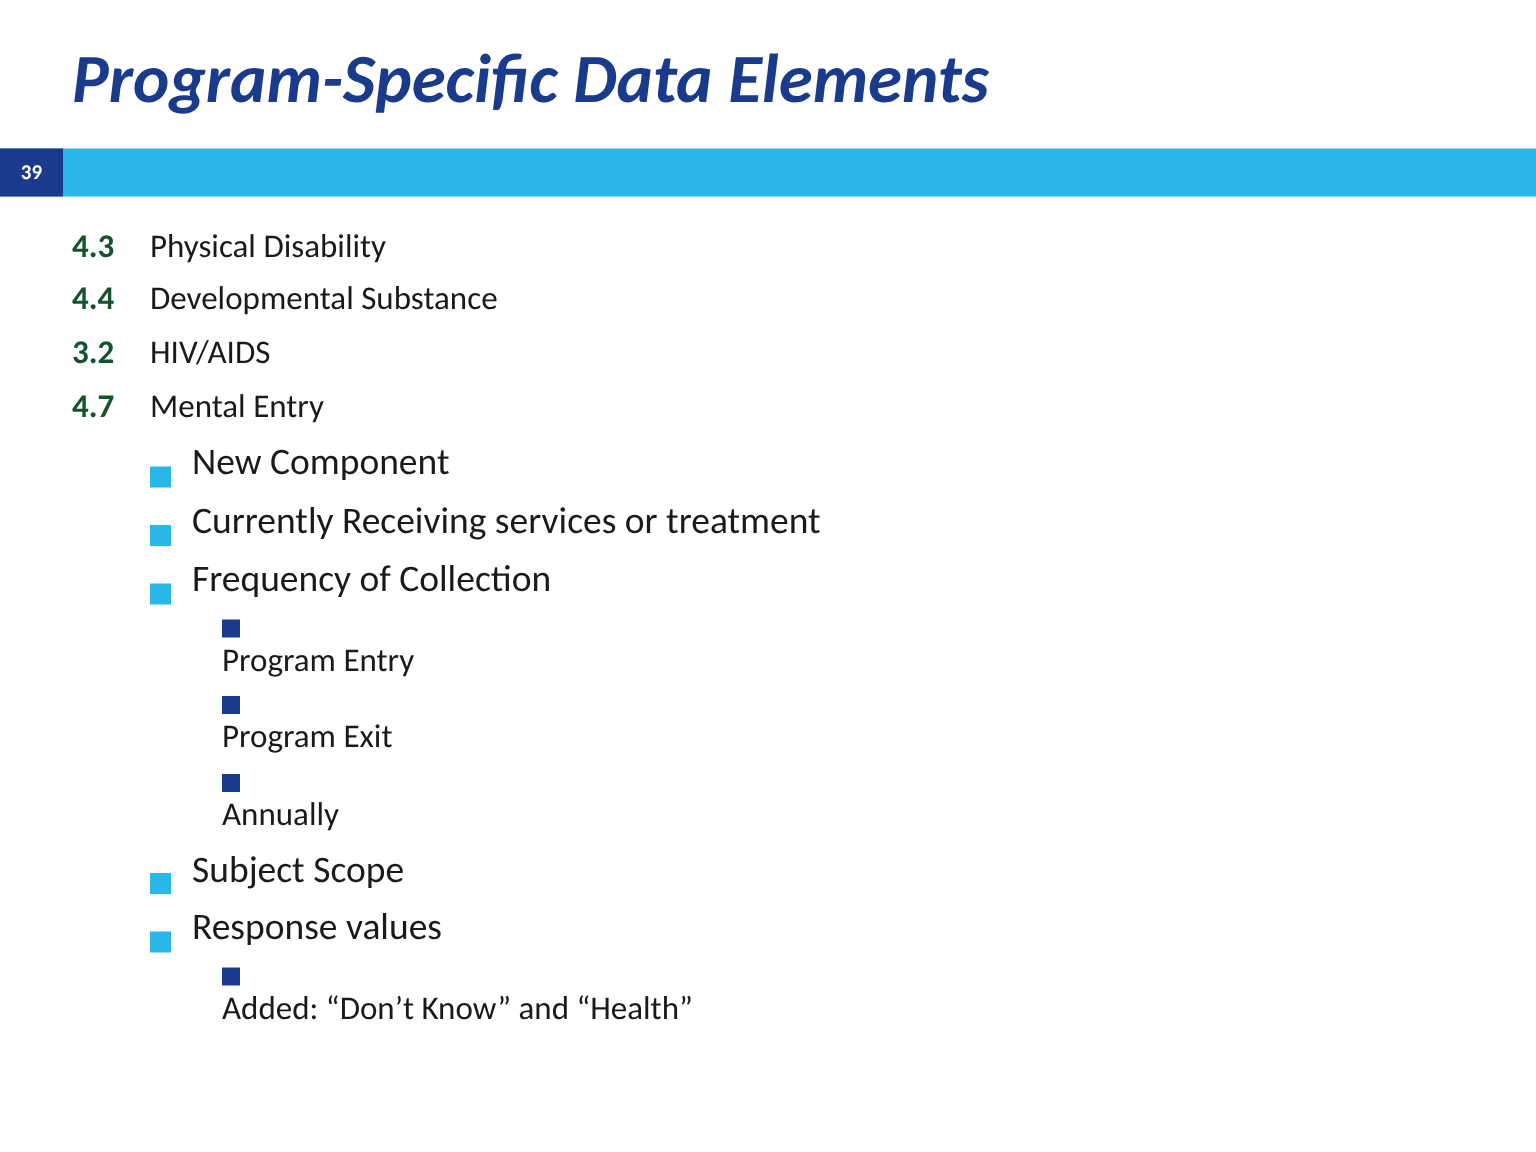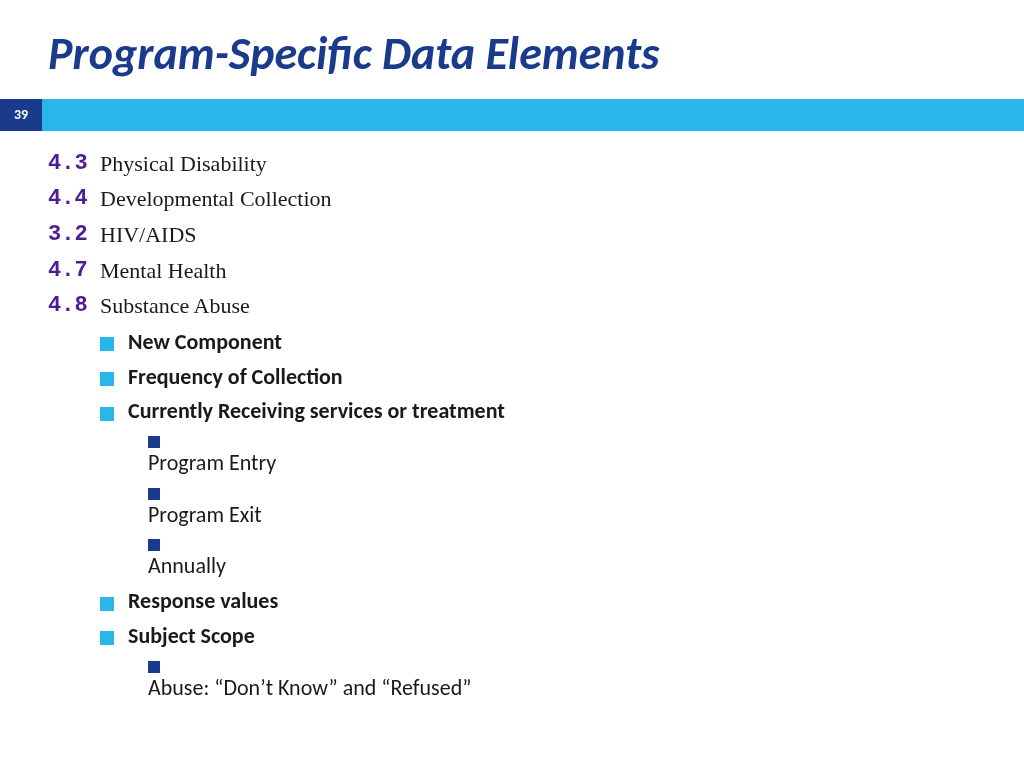--- a/index.html
+++ b/index.html
@@ -60,42 +60,39 @@
     .list-item {
       font-size: 22px;
       color: #1a1a1a;
       margin-bottom: 6px;
       display: flex;
       align-items: flex-start;
       line-height: 1.35;
     }
 
     .list-item .num {
-      color: #4c1d95;
+      color: #14532d;
       font-weight: bold;
       min-width: 52px;
       display: inline-block;
-      font-family: Liberation Mono, monospace;
     }
 
     .list-item .label {
       color: #1a1a1a;
-      font-family: Liberation Serif, serif;
     }
 
     
     .bullet-l1 {
-      font-size: 22px;
+      font-size: 25px;
       color: #1a1a1a;
       margin-bottom: 5px;
       display: flex;
-      align-items: center;
+      align-items: flex-end;
       padding-left: 52px;
       line-height: 1.35;
-      font-weight: bold;
     }
 
     .bullet-l1 .icon-sq {
       display: inline-block;
       width: 14px;
       height: 14px;
       min-width: 14px;
       background: #29b6e8;
       margin-right: 14px;
       margin-top: 5px;
@@ -137,74 +134,70 @@
   </div>
 
   <div class="content-area">
 
     <div class="list-item">
       <span class="num">4.3</span>
       <span class="label">Physical Disability</span>
     </div>
     <div class="list-item">
       <span class="num">4.4</span>
-      <span class="label">Developmental Collection</span>
+      <span class="label">Developmental Substance</span>
     </div>
     <div class="list-item">
       <span class="num">3.2</span>
       <span class="label">HIV/AIDS</span>
     </div>
     <div class="list-item">
       <span class="num">4.7</span>
-      <span class="label">Mental Health</span>
-    </div>
-    <div class="list-item">
-      <span class="num">4.8</span>
-      <span class="label">Substance Abuse</span>
+      <span class="label">Mental Entry</span>
     </div>
 
     <div class="bullet-l1">
       <span class="icon-sq"></span>
       <span>New Component</span>
     </div>
 
     <div class="bullet-l1">
       <span class="icon-sq"></span>
+      <span>Currently Receiving services or treatment</span>
+    </div>
+
+    <div class="bullet-l1">
+      <span class="icon-sq"></span>
       <span>Frequency of Collection</span>
     </div>
 
-    <div class="bullet-l1">
-      <span class="icon-sq"></span>
-      <span>Currently Receiving services or treatment</span>
-    </div>
-
     <div class="bullet-l2">
       <span class="icon-sq2"></span>
       <span>Program Entry</span>
     </div>
 
     <div class="bullet-l2">
       <span class="icon-sq2"></span>
       <span>Program Exit</span>
     </div>
 
     <div class="bullet-l2">
       <span class="icon-sq2"></span>
       <span>Annually</span>
     </div>
 
     <div class="bullet-l1">
       <span class="icon-sq"></span>
+      <span>Subject Scope</span>
+    </div>
+
+    <div class="bullet-l1">
+      <span class="icon-sq"></span>
       <span>Response values</span>
     </div>
 
-    <div class="bullet-l1">
-      <span class="icon-sq"></span>
-      <span>Subject Scope</span>
-    </div>
-
-    <div class="bullet-l2">
-      <span class="icon-sq2"></span>
-      <span>Abuse: “Don’t Know” and “Refused”</span>
+    <div class="bullet-l2">
+      <span class="icon-sq2"></span>
+      <span>Added: “Don’t Know” and “Health”</span>
     </div>
 
   </div>
 </div>
 
 </body></html>

